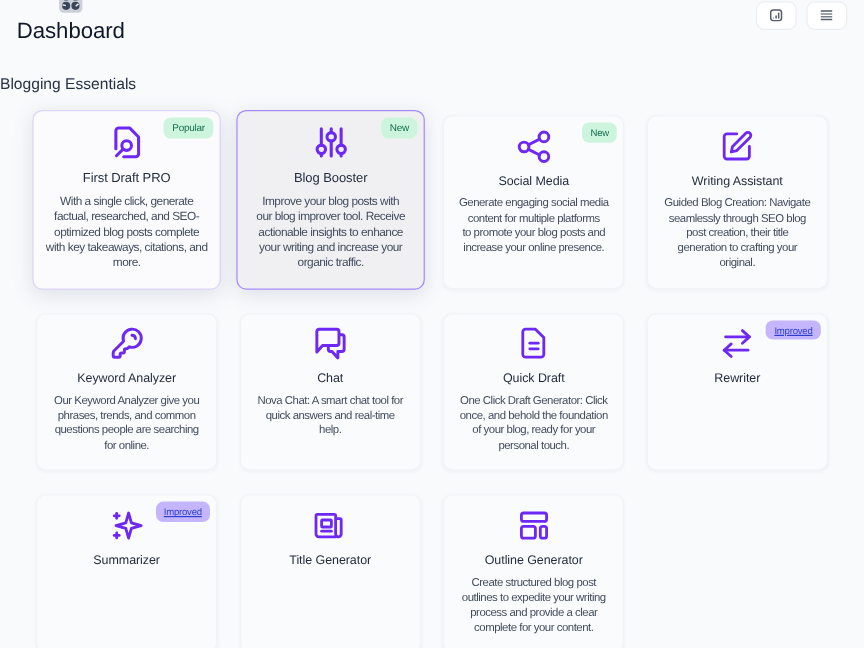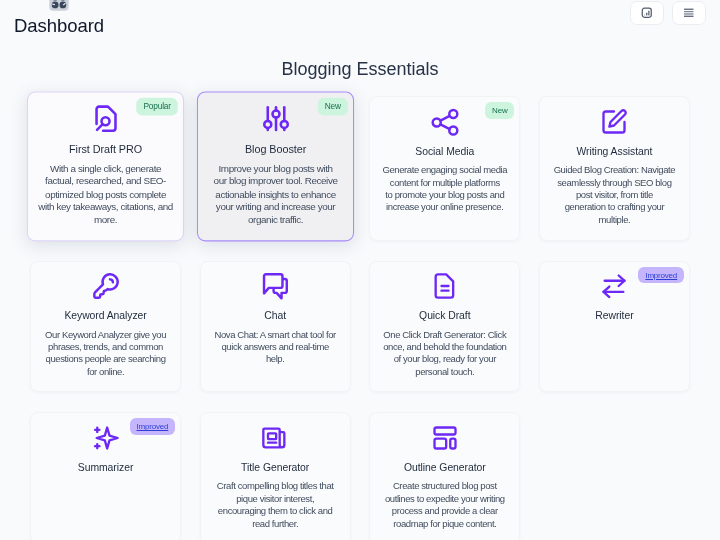--- a/index.html
+++ b/index.html
@@ -11,21 +11,21 @@
     color:#1e293b;
     -webkit-font-smoothing:antialiased;
   }
   .topbar { height:26px; display:flex; align-items:center; padding:0 14px 0 14px; margin-top:0; }
   .brand { display:flex; align-items:center; gap:5.5px;flex-direction:column; }
   .logo { width:20px; height:20px; display:block; }
   .brand-title { font-size:18.5px; color:#0f172a; letter-spacing:-0.05px; line-height:1; }
   .topbar-actions { margin-left:auto; display:flex; gap:8px; }
   .iconbtn { width:34px; height:23.5px; background:#fff; border:1px solid #ebedf0; border-radius:7px;
              display:flex; align-items:center; justify-content:center; color:#535c6e; }
-  .page-title { text-align:center; font-size:18px; color:#273246; letter-spacing:0px; margin-top:38px; line-height:11px;}
+  .page-title { text-align:left; font-size:13px; color:#273246; letter-spacing:0px; margin-top:38px; line-height:11px;}
   .grid { margin:21.4px 30px 0 30px; display:grid; grid-template-columns:repeat(4,1fr); column-gap:18.5px; row-gap:20px; align-items:stretch; }
   .card { background:#fafbfc; border:1px solid #f2f3f5; box-shadow:0 1px 3px rgba(100,105,130,0.055); border-radius:8px; padding:12px 9px 13.5px 9px; position:relative;
           display:flex; flex-direction:column; align-items:center; }
   .card.big { transform:translateY(-1.5px) scale(1.0405); border-color:#ddd5f7; background:#fbfbfd; box-shadow:0 4px 16px rgba(90,95,125,0.16); }
   .card.sel { border-color:#a78bfa; background:#f0f0f3; }
   .badge { position:absolute; top:5px; right:5px; font-size:8px; letter-spacing:-0.2px; padding:6px 6.9px 4.6px 6.9px; border-radius:6px; line-height:6px;}
   .badge.green { background:#cdf5de; color:#16704f; }
   .badge.blue { background:#c4b5fd; color:#2d3fd2;text-decoration:underline; }
   .icon { margin-top:-1.5px; color:#6d28f6; display:block; height:25px; overflow:visible; }
   .icon svg { display:block; }
@@ -147,23 +147,23 @@
       <span class="icon">
         <svg width="28" height="28" viewBox="0 0 24 24" fill="none" stroke="currentColor" stroke-width="2" stroke-linecap="round" stroke-linejoin="round">
           <path d="M12 3H5a2 2 0 0 0-2 2v14a2 2 0 0 0 2 2h14a2 2 0 0 0 2-2v-7"></path>
           <path d="M18.4 2.6a2.1 2.1 0 0 1 3 3L12 15l-4 1 1-4z"></path>
         </svg>
       </span>
       <div class="card-title">Writing Assistant</div>
       <div class="card-desc">
         <span class="dl">Guided Blog Creation: Navigate</span>
         <span class="dl">seamlessly through SEO blog</span>
-        <span class="dl">post visitor, from title</span>
+        <span class="dl">post creation, their title</span>
         <span class="dl">generation to crafting your</span>
-        <span class="dl">multiple.</span>
+        <span class="dl">original.</span>
       </div>
     </div>
     <div class="card">
       <span class="icon">
         <svg width="28" height="28" viewBox="0 0 24 24" fill="none" stroke="currentColor" stroke-width="2.1" stroke-linecap="round" stroke-linejoin="round">
           <path d="M2.6 17.4A2 2 0 0 0 2 18.8V21a1 1 0 0 0 1 1h3a1 1 0 0 0 1-1v-1a1 1 0 0 1 1-1h1a1 1 0 0 0 1-1v-1a1 1 0 0 1 1-1h.2a2 2 0 0 0 1.4-.6l.8-.8a6.5 6.5 0 1 0-4-4z"></path>
           <path d="M15.4 6.3a2.6 2.6 0 0 1 2.5 2.5"></path>
         </svg>
       </span>
       <div class="card-title">Keyword Analyzer</div>
@@ -231,36 +231,30 @@
     </div>
     <div class="card">
       <span class="icon">
         <svg width="28" height="28" viewBox="0 0 24 24" fill="none" stroke="currentColor" stroke-width="2" stroke-linecap="round" stroke-linejoin="round">
           <path d="M16 20H4a2 2 0 0 1-2-2V5a1 1 0 0 1 1-1h12a1 1 0 0 1 1 1v13a2 2 0 0 0 2 2 2 2 0 0 0 2-2V8a1 1 0 0 0-1-1h-3"></path>
           <rect x="6" y="8" width="7" height="5" rx="0.6"></rect>
           <path d="M6 16h7"></path>
         </svg>
       </span>
       <div class="card-title">Title Generator</div>
-      <div class="card-desc">
-        <span class="dl">Craft compelling blog titles that</span>
-        <span class="dl">pique visitor interest,</span>
-        <span class="dl">encouraging them to click and</span>
-        <span class="dl">read further.</span>
-      </div>
     </div>
     <div class="card">
       <span class="icon">
         <svg width="28" height="28" viewBox="0 0 24 24" fill="none" stroke="currentColor" stroke-width="2" stroke-linecap="round" stroke-linejoin="round">
           <rect x="3" y="3" width="18" height="6" rx="1.6"></rect>
           <rect x="3" y="12.5" width="10" height="8.5" rx="1.6"></rect>
           <rect x="16.5" y="12.5" width="4.5" height="8.5" rx="1.6"></rect>
         </svg>
       </span>
       <div class="card-title">Outline Generator</div>
       <div class="card-desc">
         <span class="dl">Create structured blog post</span>
         <span class="dl">outlines to expedite your writing</span>
         <span class="dl">process and provide a clear</span>
-        <span class="dl">roadmap for pique content.</span>
+        <span class="dl">complete for your content.</span>
       </div>
     </div>
   </div>
 
 </body></html>

